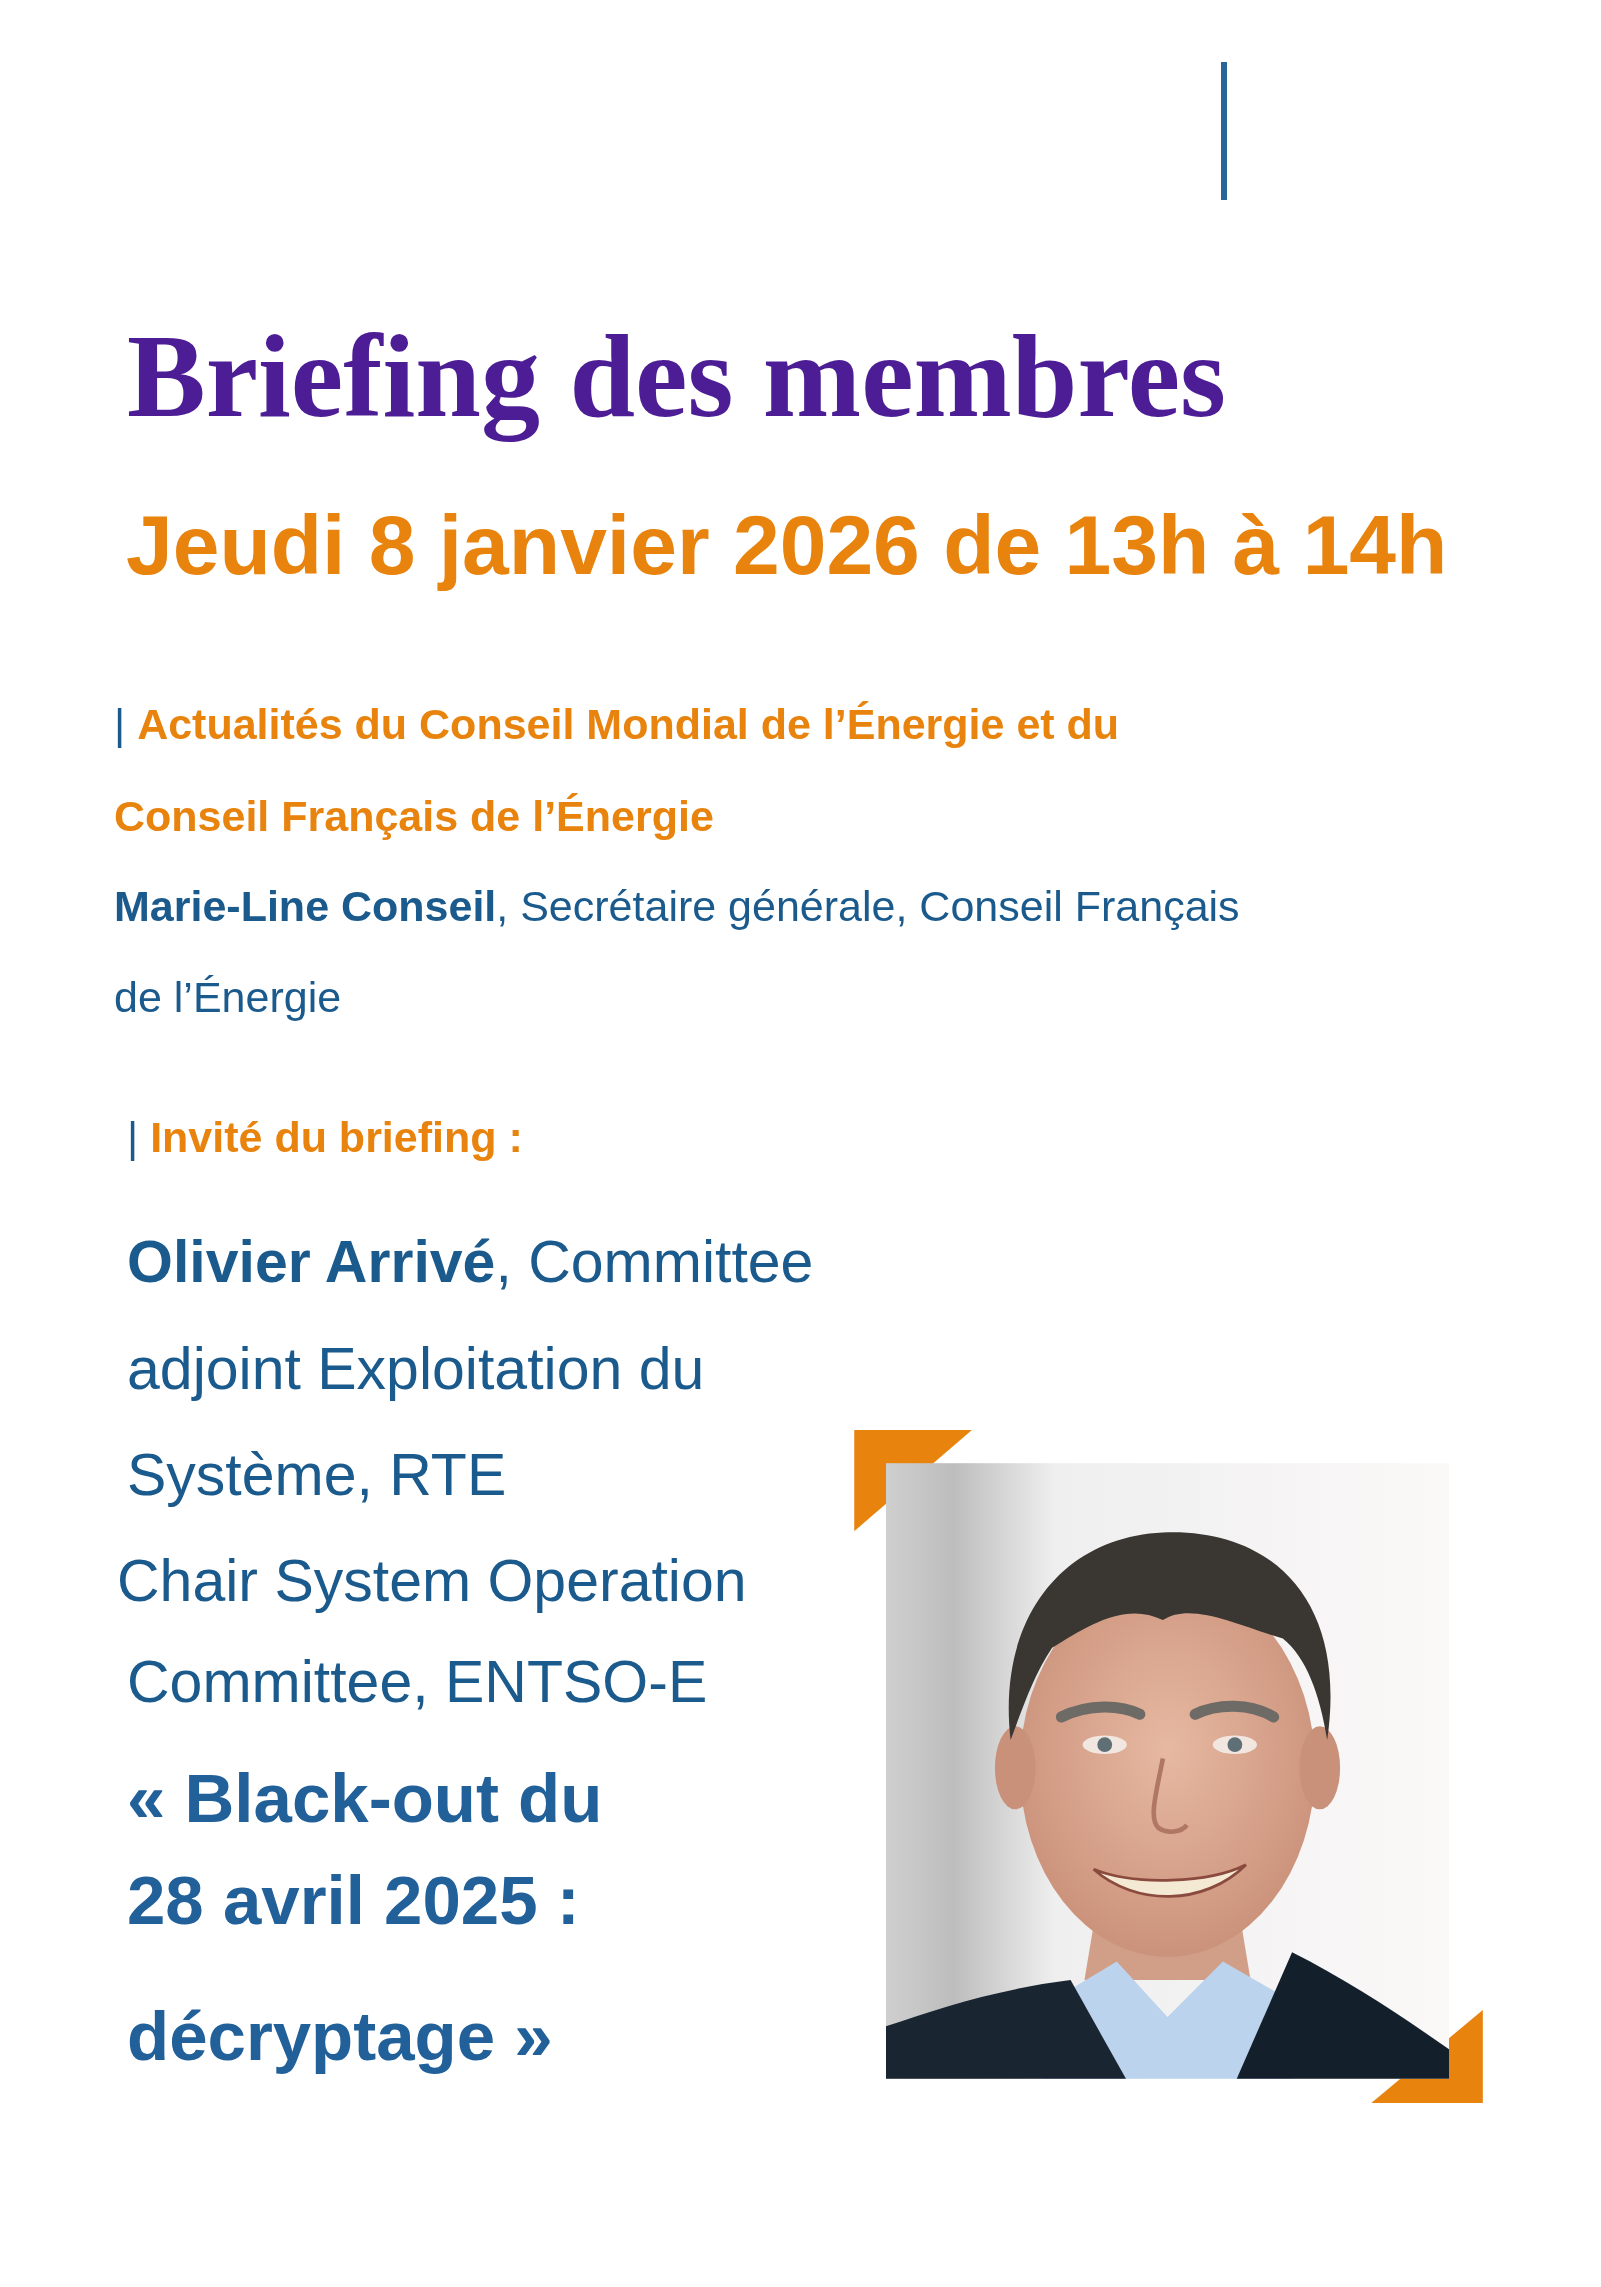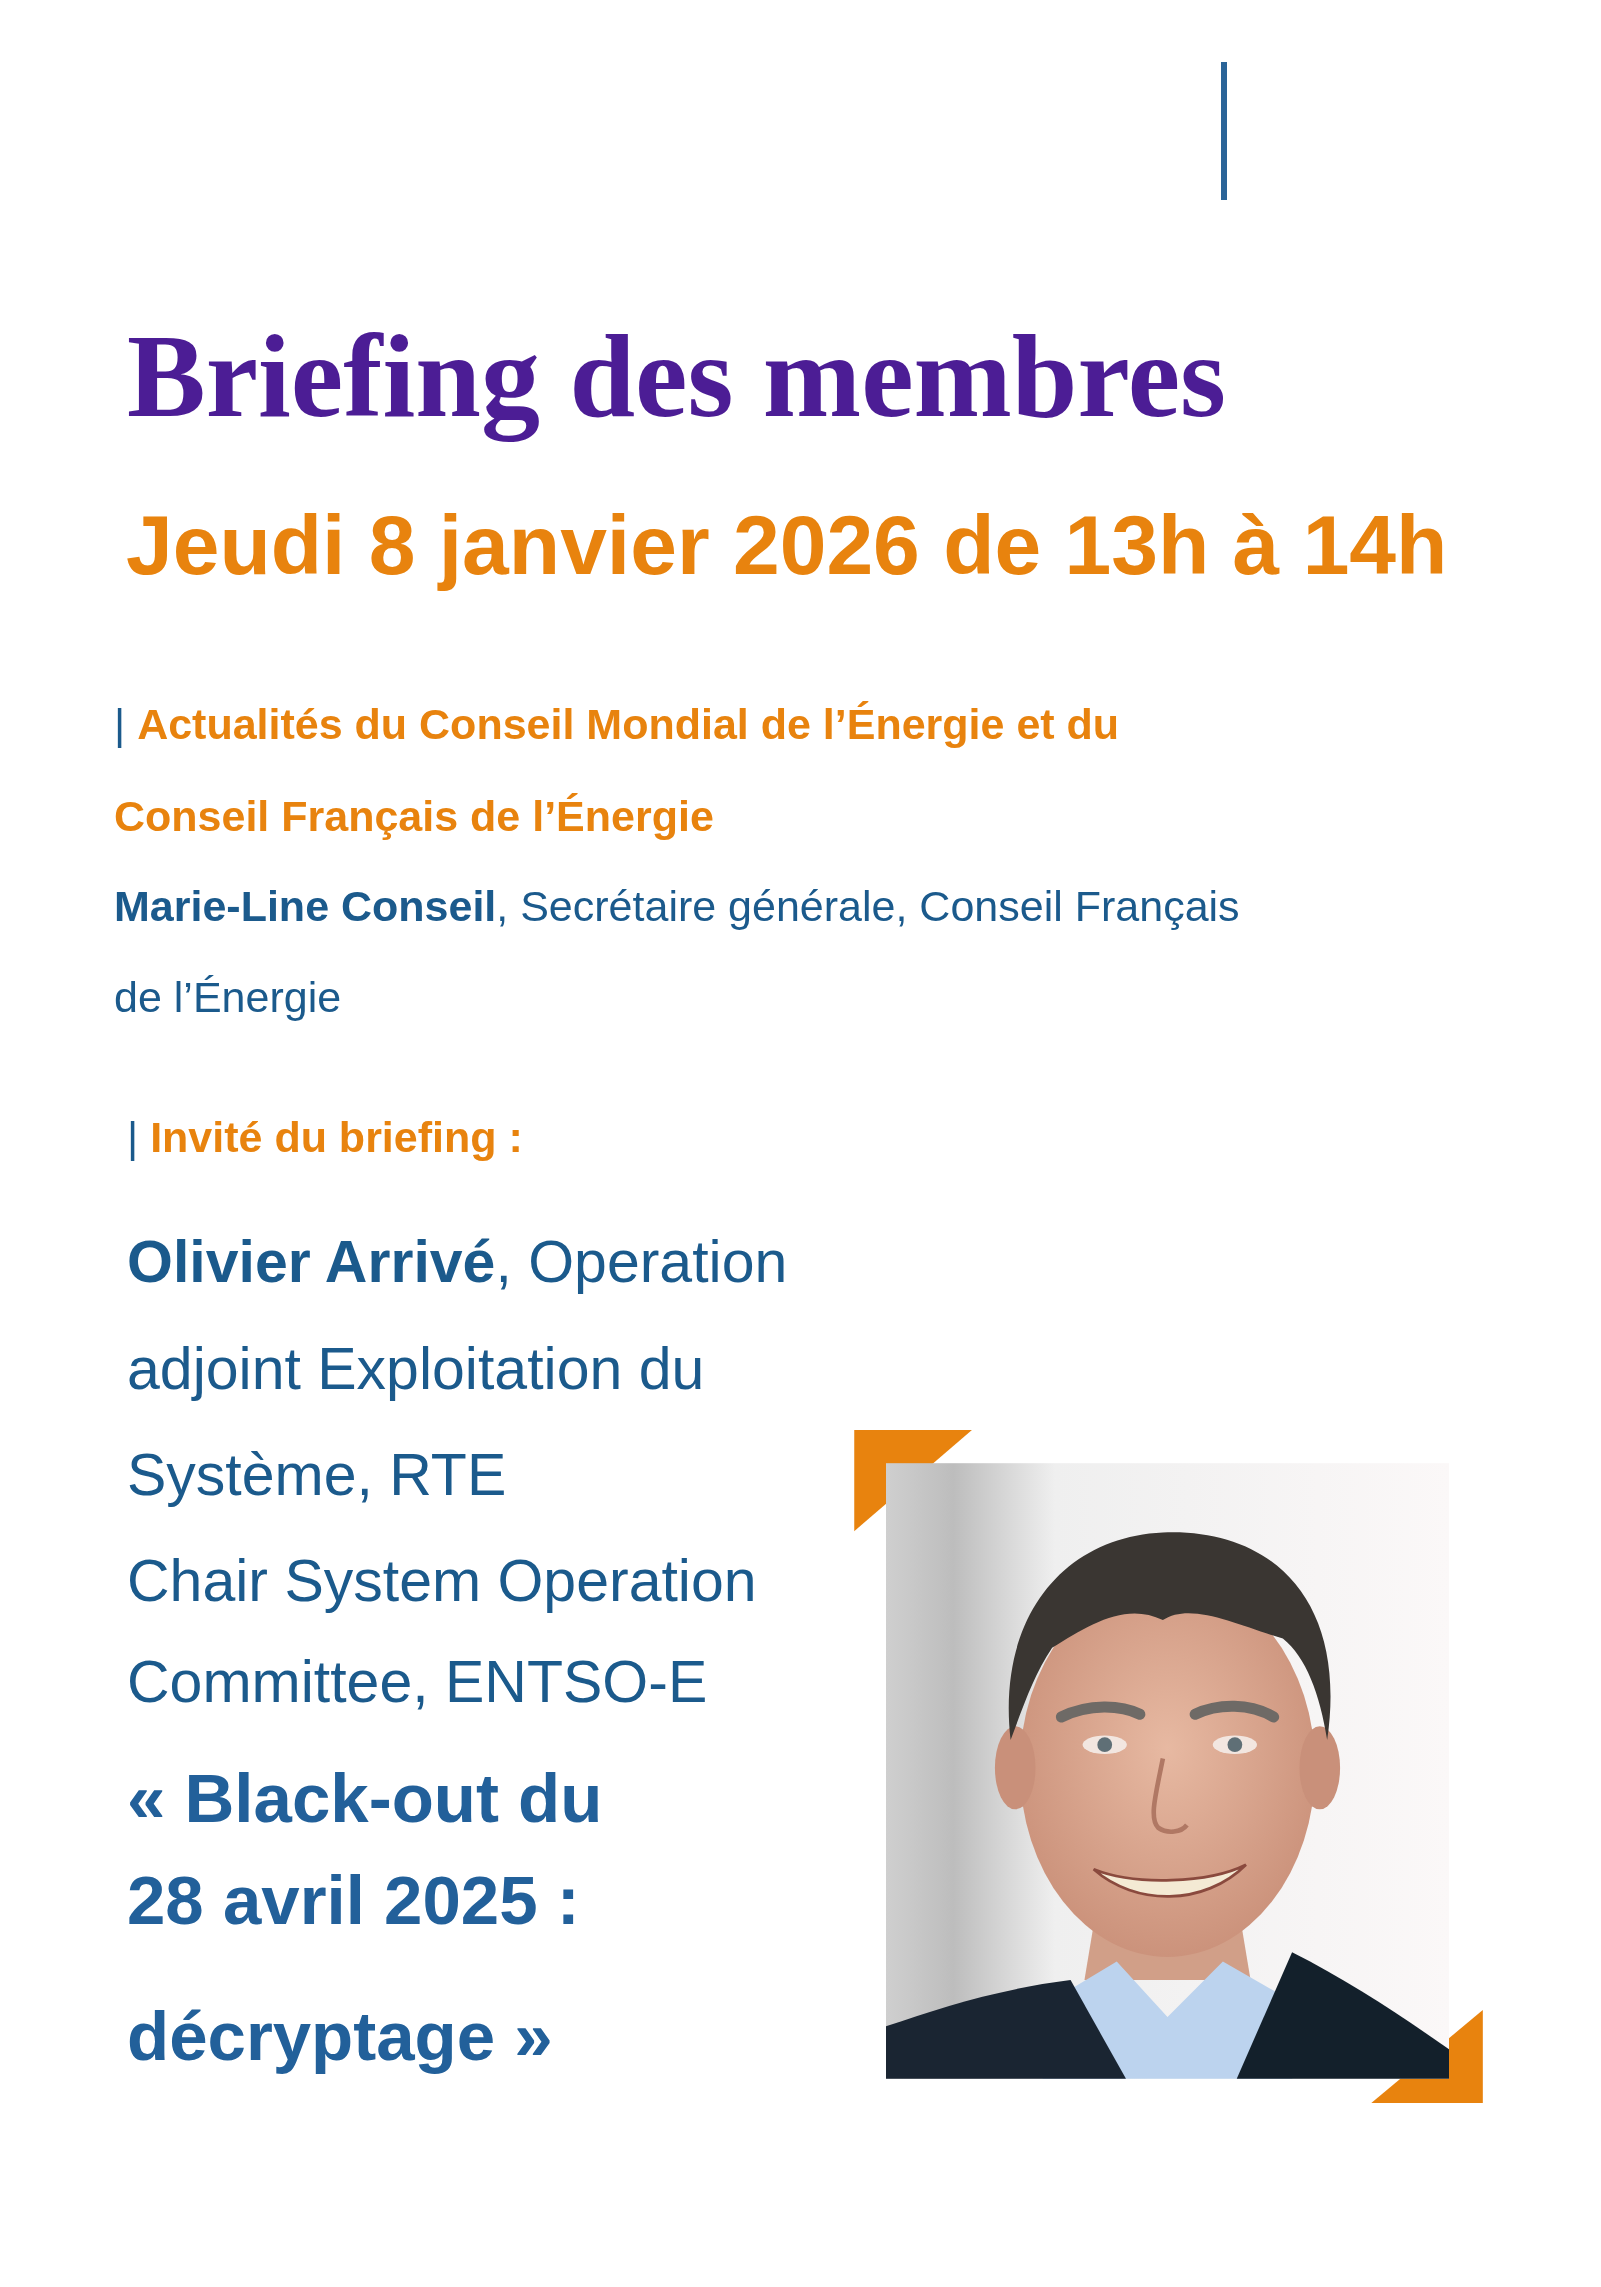--- a/index.html
+++ b/index.html
@@ -48,25 +48,25 @@
   <span class="bold">Marie-Line Conseil</span><span class="reg">, Secrétaire générale, Conseil Français</span>
 </div>
 <div class="abs sec blue" style="left:114px; top:971px;">de l’Énergie</div>
 
 <div class="abs sec" style="left:127px; top:1111px;">
   <span class="pipe">|</span>
   <span class="orange bold">Invité du briefing :</span>
 </div>
 
 <div class="abs spk" style="left:127px; top:1228px;">
-  <span class="bold">Olivier Arrivé</span><span class="reg">, Operation</span>
+  <span class="bold">Olivier Arrivé</span><span class="reg">, Committee</span>
 </div>
 <div class="abs spk" style="left:127px; top:1335px;">adjoint Exploitation du</div>
 <div class="abs spk" style="left:127px; top:1441px;text-align:center;">Système, RTE</div>
-<div class="abs spk" style="left:127px; top:1547px;">Chair System Operation</div>
+<div class="abs spk" style="left:117px; top:1547px;">Chair System Operation</div>
 <div class="abs spk" style="left:127px; top:1648px;">Committee, ENTSO-E</div>
 
 <div class="abs talk" style="left:127px; top:1759px;">« Black-out du</div>
 <div class="abs talk" style="left:127px; top:1861px;">28 avril 2025 :</div>
 <div class="abs talk" style="left:127px; top:1964px;margin-top:33px;">décryptage »</div>
 
 <svg width="120" height="103" style="position:absolute; left:854px; top:1430px;" viewBox="0 0 130 112">
   <polygon points="0,0 128,0 0,110" fill="#E8830E"></polygon>
 </svg>
 <svg width="113" height="94" style="position:absolute; left:1371px; top:2010px;" viewBox="0 0 122 102">

